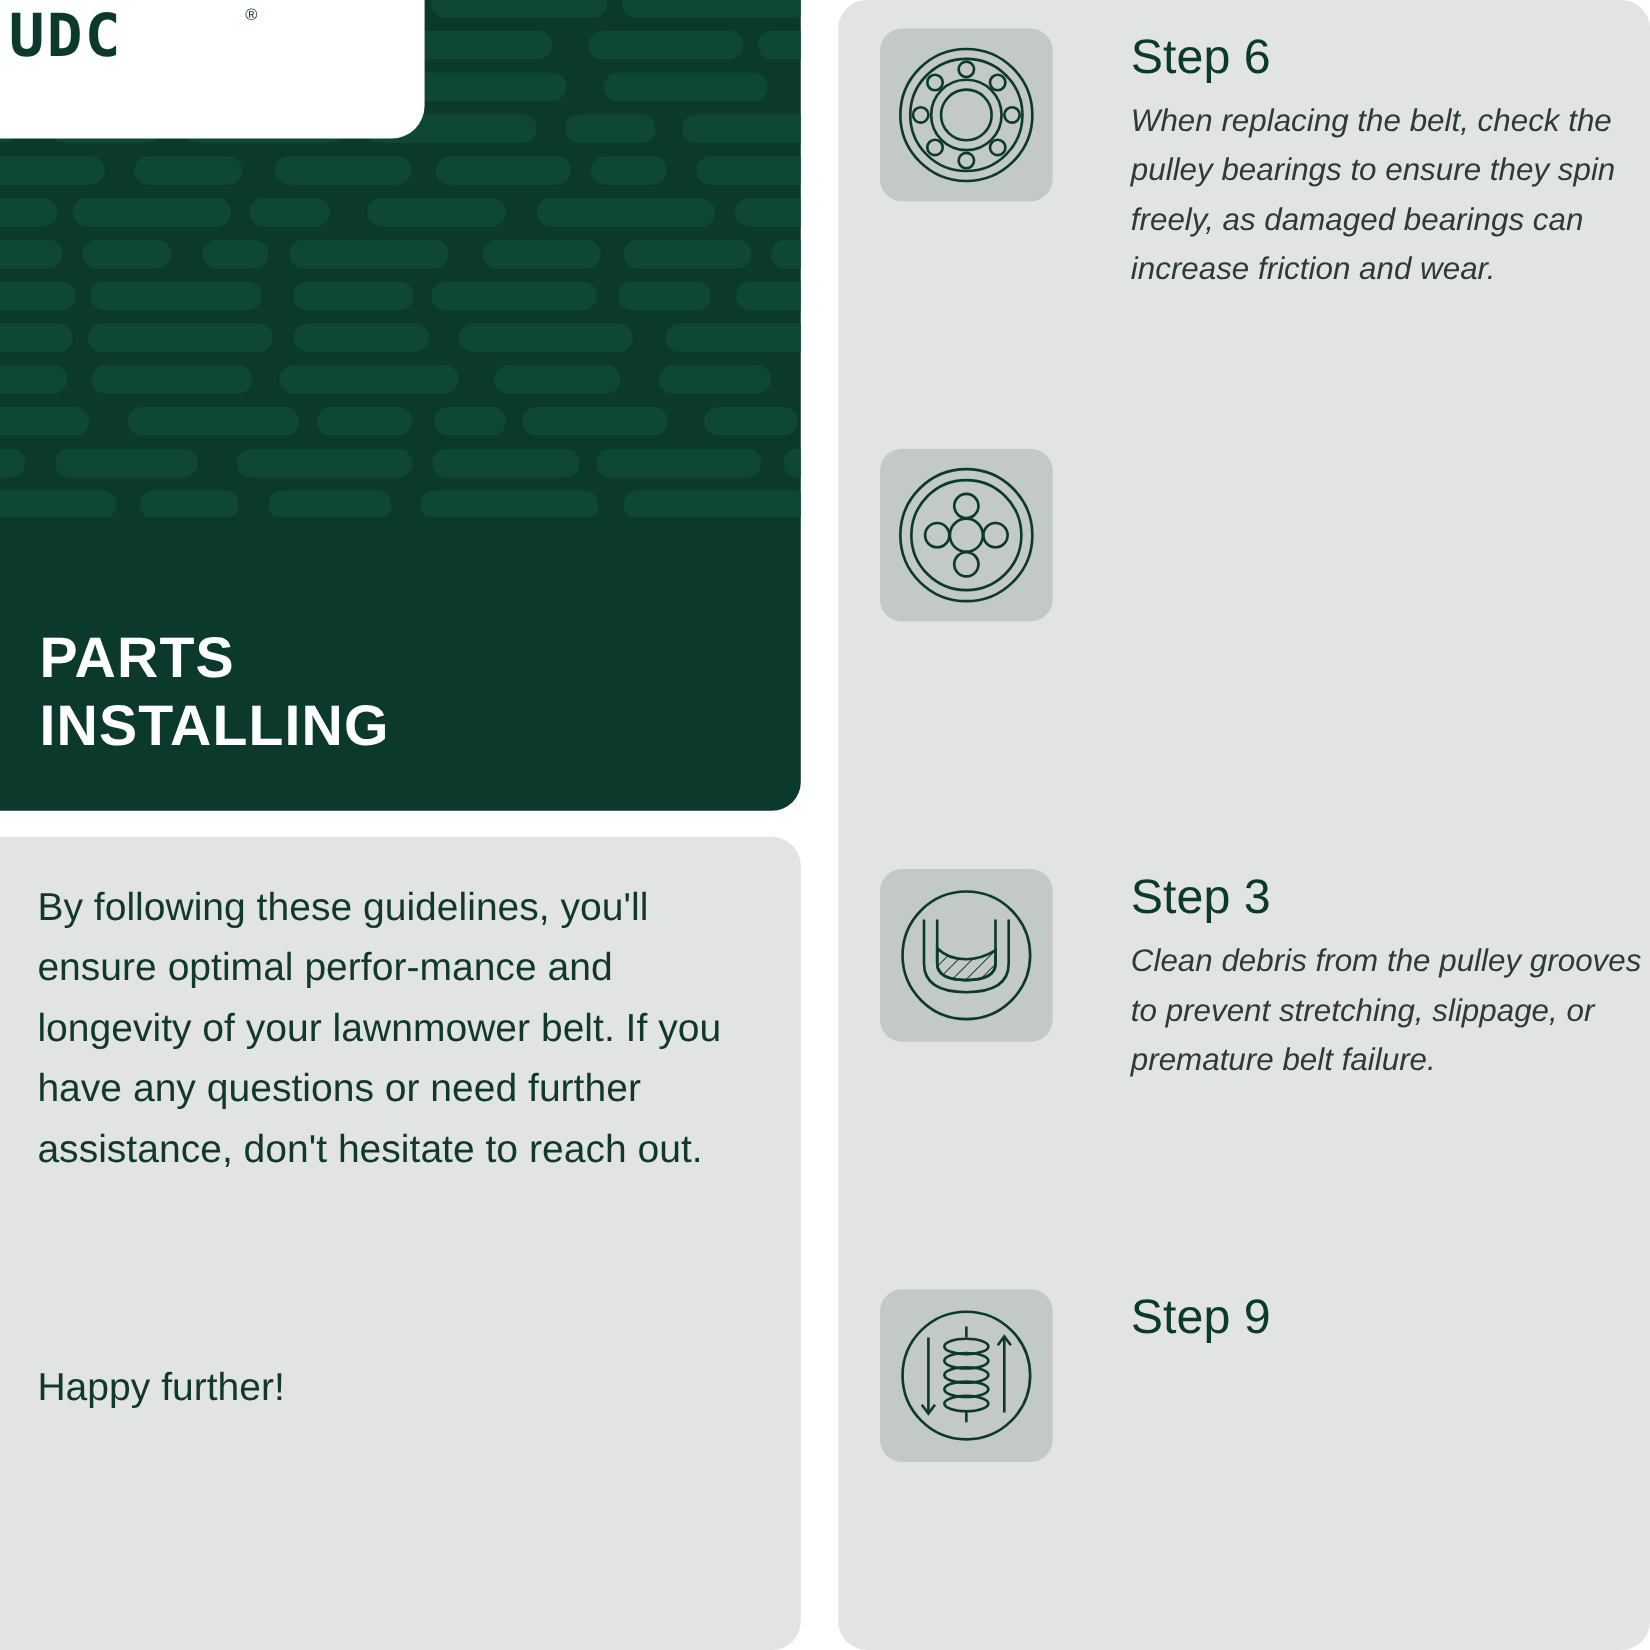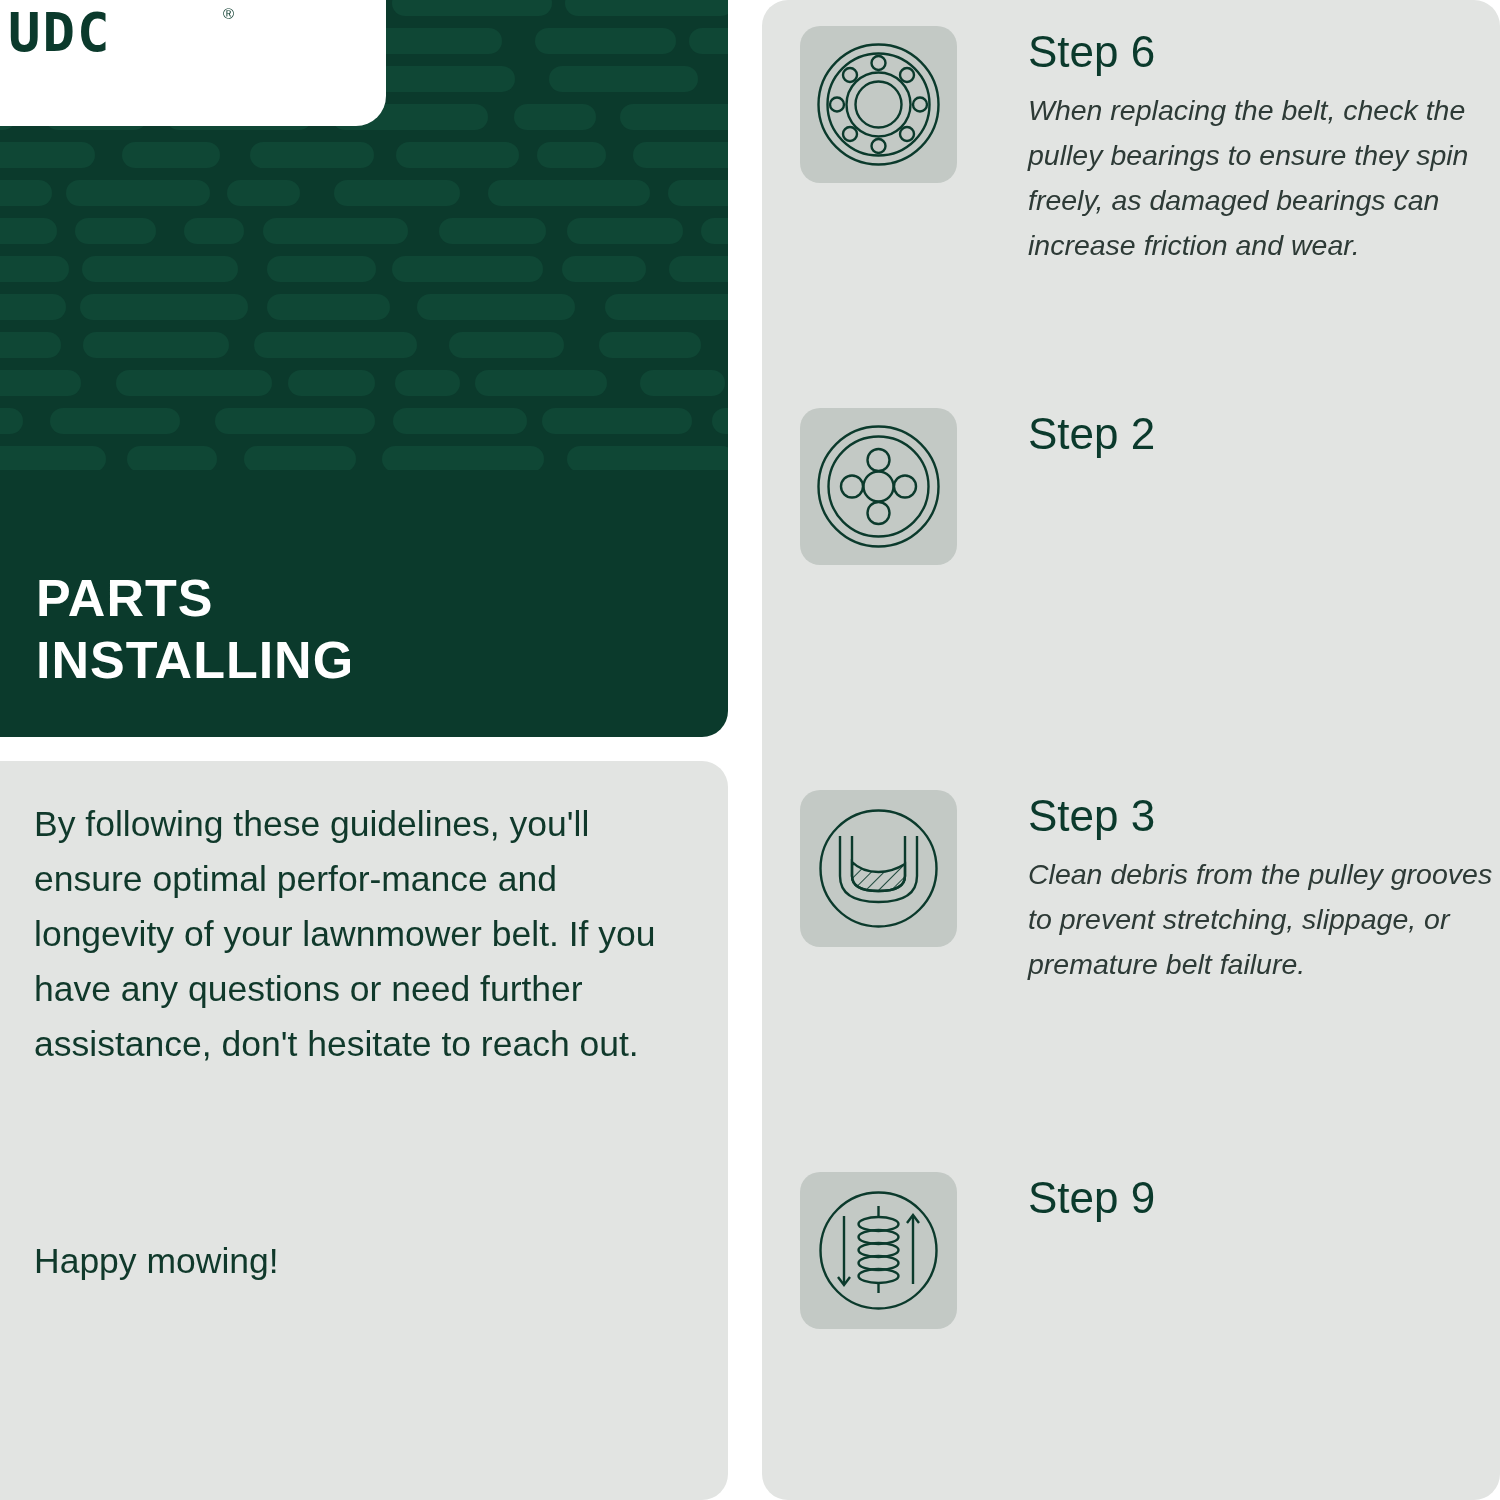--- a/index.html
+++ b/index.html
@@ -273,21 +273,21 @@
       </div>
 
       <div class="hero-title">
         <div>PARTS</div>
         <div>INSTALLING</div>
       </div>
     </div>
 
     <div class="note-card">
       <div class="note-body">By following these guidelines, you'll ensure optimal perfor-mance and longevity of your lawnmower belt. If you have any questions or need further assistance, don't hesitate to reach out.</div>
-      <div class="note-happy">Happy mowing!</div>
+      <div class="note-happy">Happy further!</div>
     </div>
   </div>
 
   <div class="right-col">
 
     <div class="step" style="top:26px;">
       <div class="step-icon">
         <svg width="157" height="157" viewBox="0 0 157 157">
           <g fill="none" stroke="#0b3a2c" stroke-width="2.4">
             <circle cx="78.5" cy="78.5" r="60"></circle>
@@ -321,21 +321,20 @@
             <circle cx="78.5" cy="78.5" r="50"></circle>
             <circle cx="78.5" cy="78.5" r="15"></circle>
             <circle cx="78.5" cy="52" r="11"></circle>
             <circle cx="105" cy="78.5" r="11"></circle>
             <circle cx="78.5" cy="105" r="11"></circle>
             <circle cx="52" cy="78.5" r="11"></circle>
           </g>
         </svg>
       </div>
       <div class="step-text">
-        <div class="step-title">Step 2</div>
       </div>
     </div>
 
     <div class="step" style="top:790px;">
       <div class="step-icon">
         <svg width="157" height="157" viewBox="0 0 157 157">
           <defs>
             <pattern id="hatch" width="9" height="9" patternUnits="userSpaceOnUse" patternTransform="rotate(45)">
               <line x1="0" y1="0" x2="0" y2="9" stroke="#0b3a2c" stroke-width="1.8"></line>
             </pattern>

